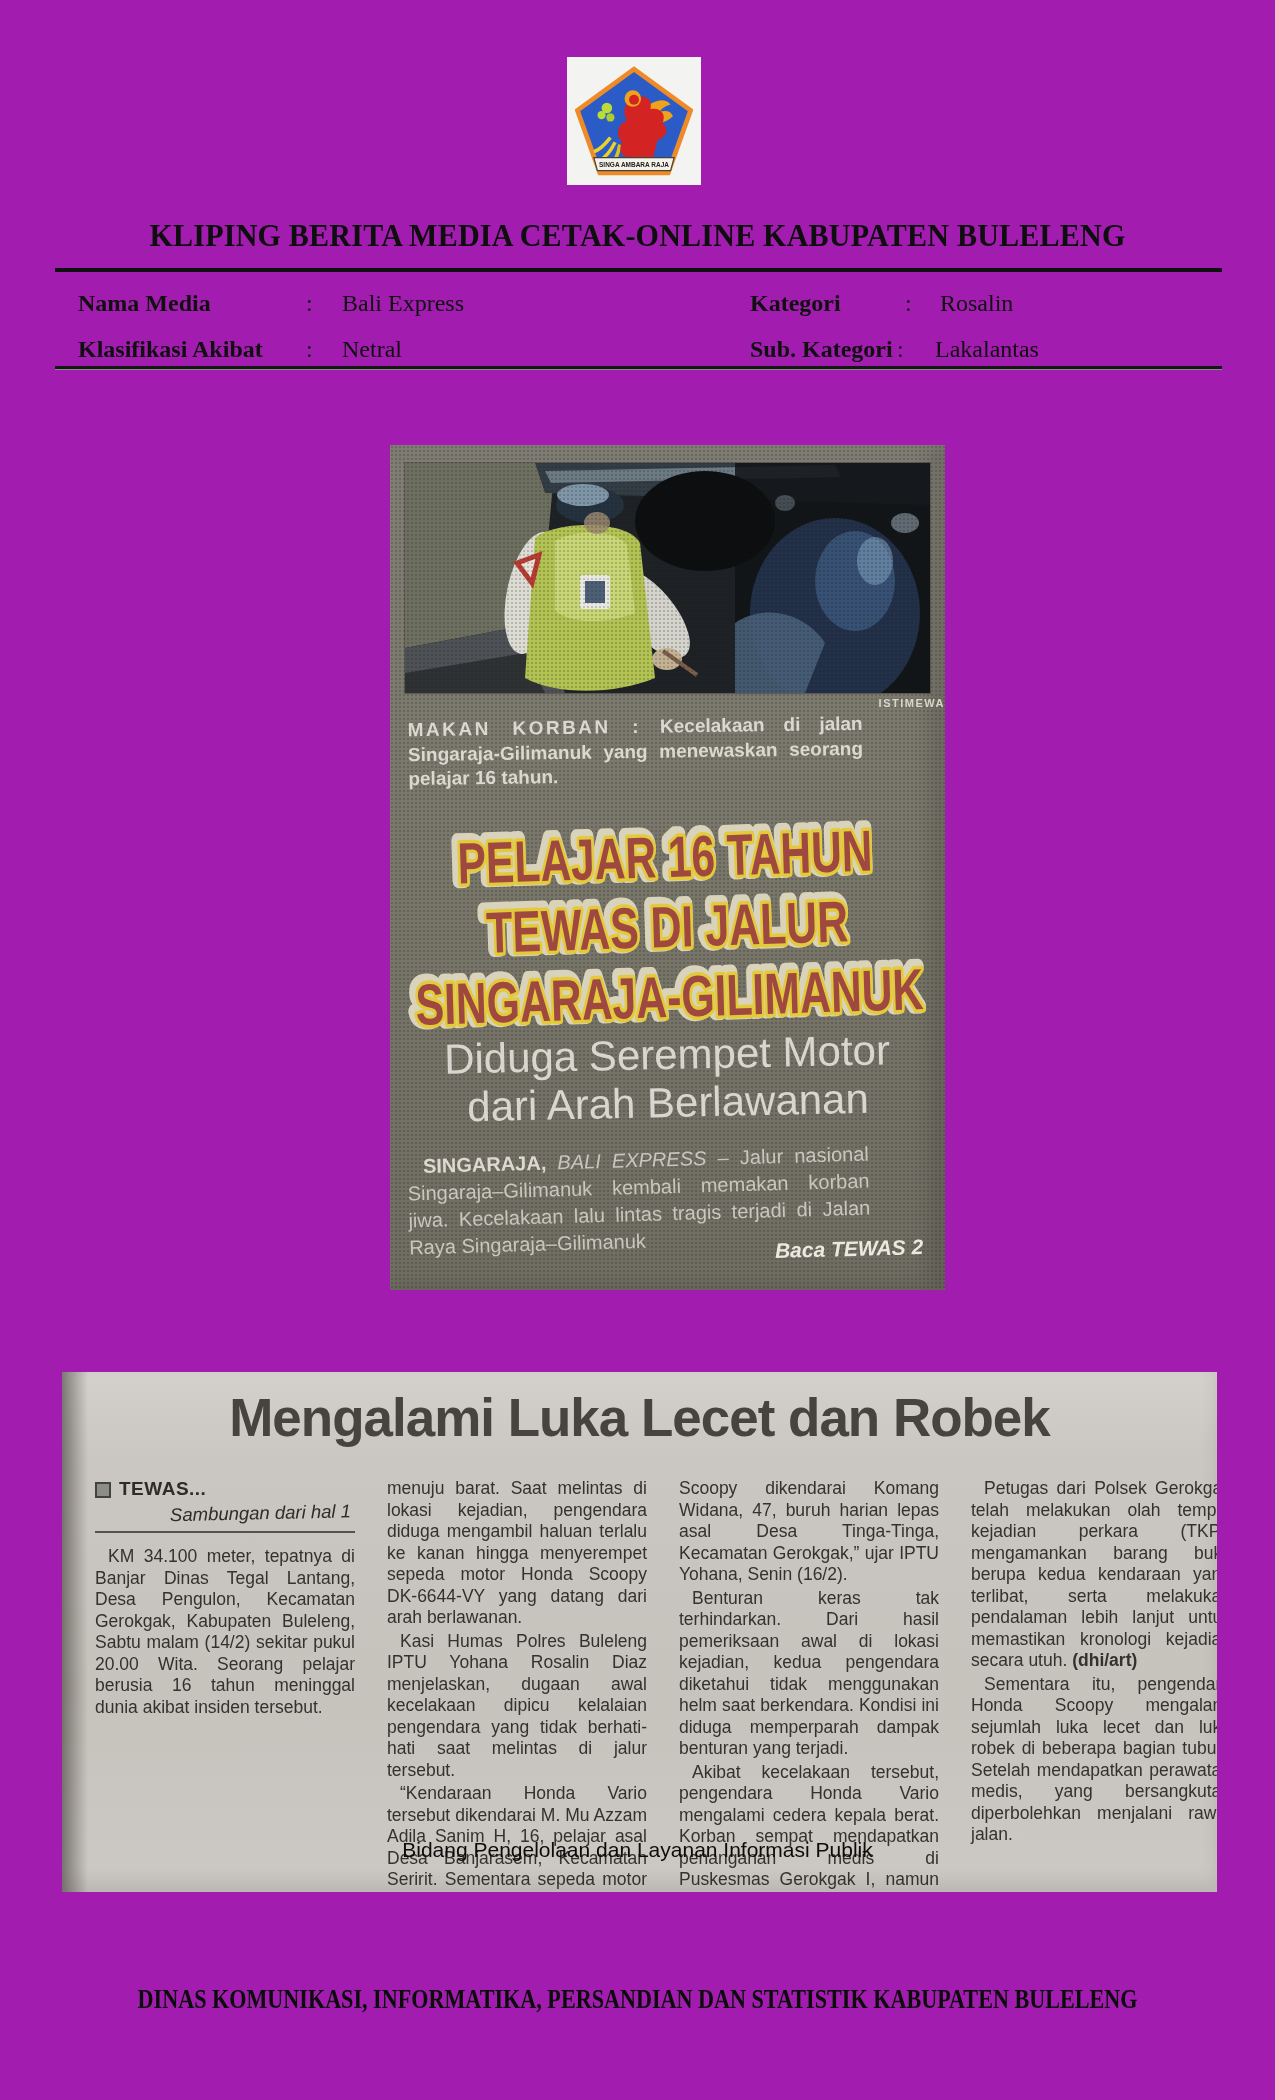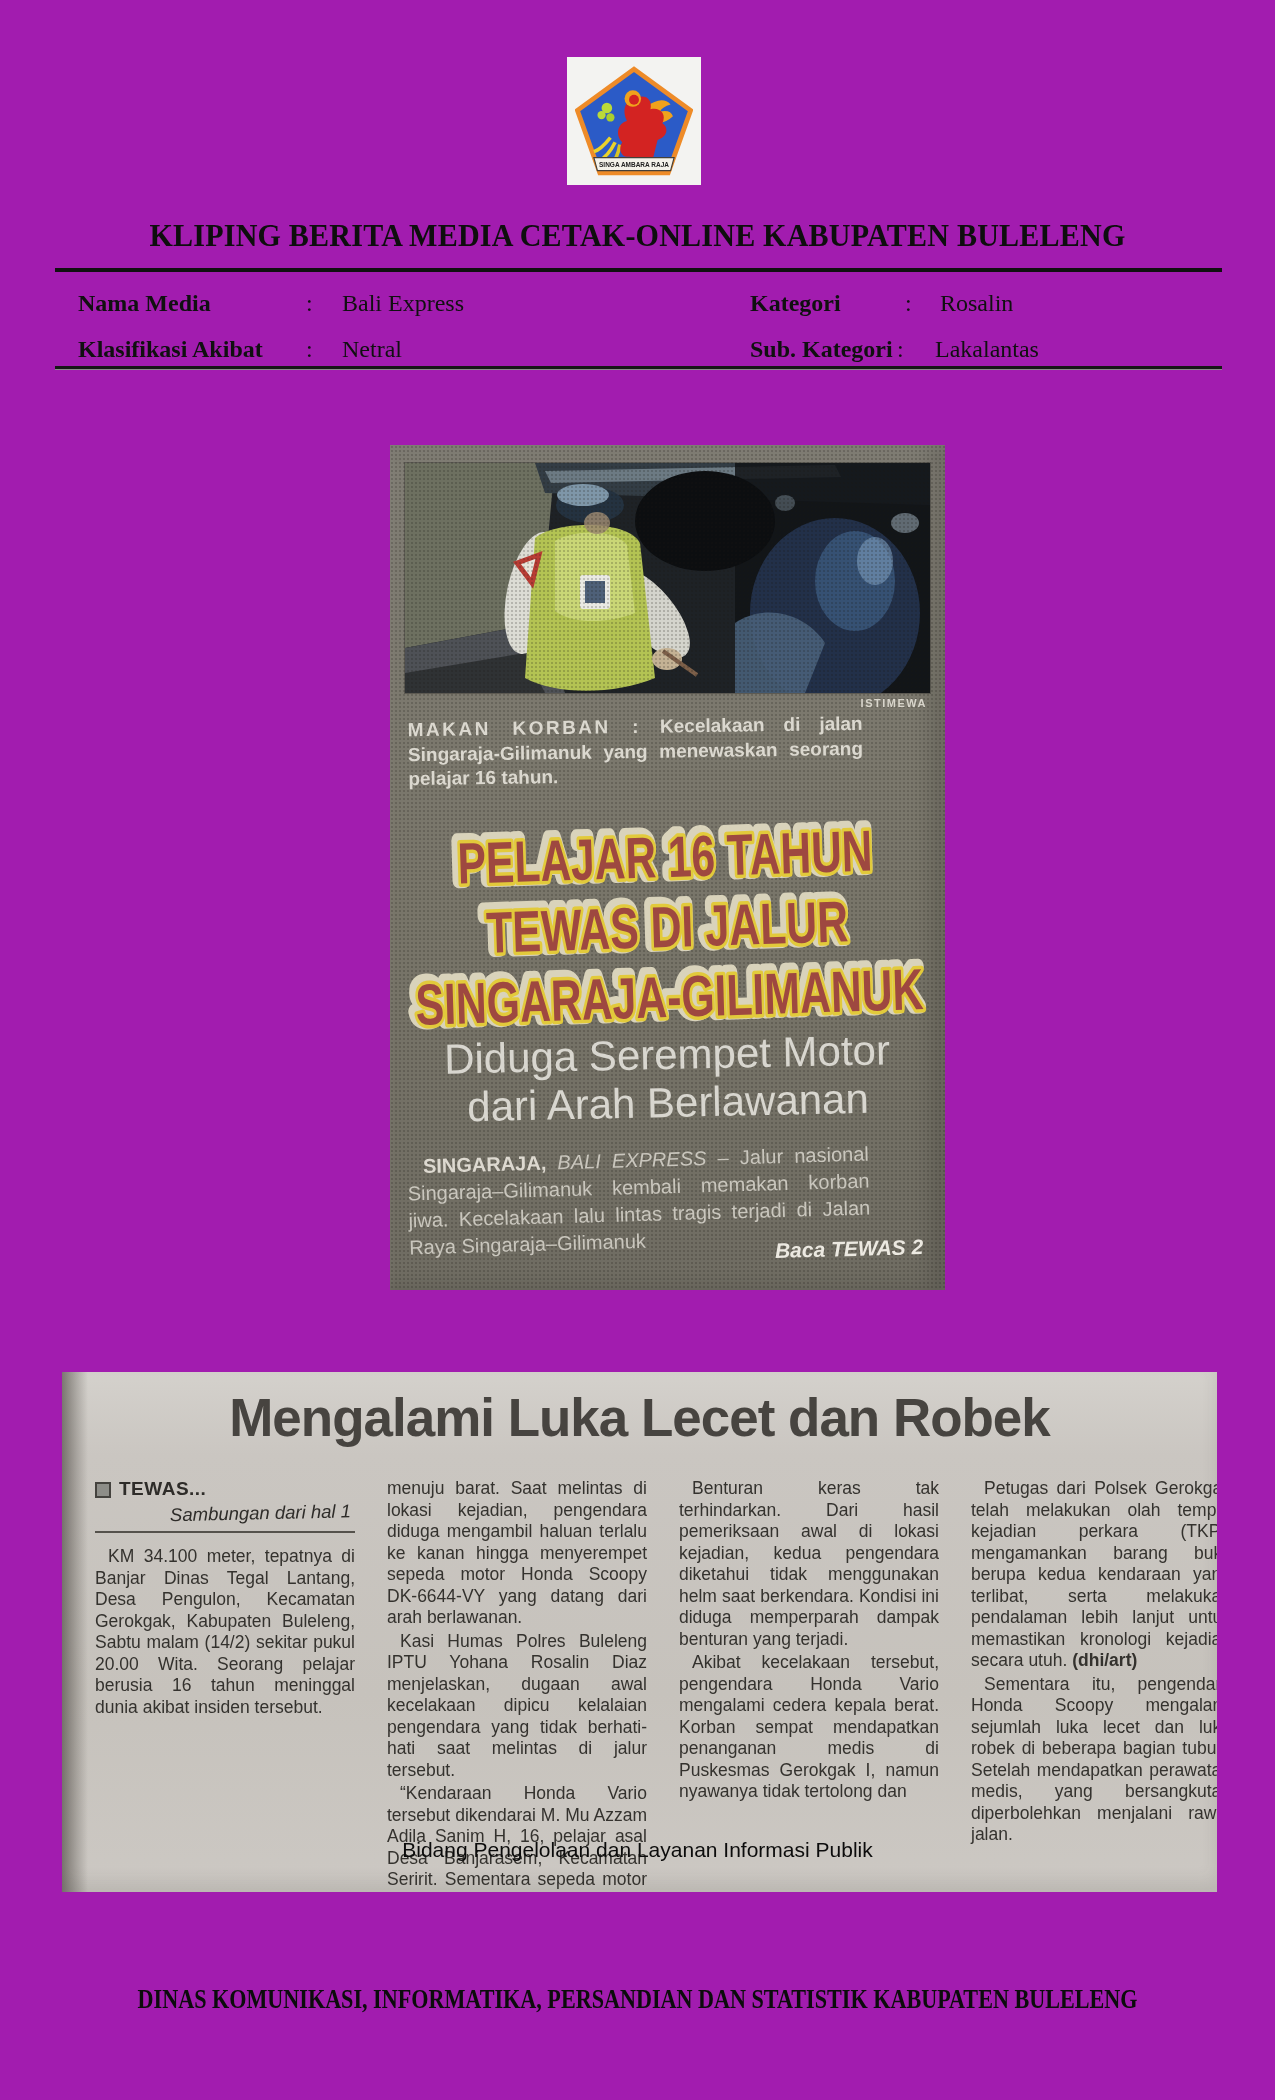--- a/index.html
+++ b/index.html
@@ -23,21 +23,21 @@
   .clip1{position:absolute;left:390px;top:445px;width:555px;height:845px;
          background:linear-gradient(180deg,#807d74 0%,#787569 55%,#6f6c62 100%);
          box-shadow:inset -14px 0 22px rgba(0,0,0,.14), inset 0 6px 10px rgba(255,255,255,.08);
          overflow:hidden;}
   .clip1::after{content:"";position:absolute;inset:0;pointer-events:none;
          background-image:radial-gradient(rgba(25,23,18,.20) 1px,transparent 1.4px);
          background-size:4px 4px;}
   .photo{position:absolute;left:15px;top:18px;width:525px;height:230px;overflow:hidden;
          box-shadow:0 0 0 1px rgba(0,0,0,.25);}
   .photo svg{display:block;width:100%;height:100%;}
-  .credit{position:absolute;right:18px;top:252px;font-family:"Liberation Sans",sans-serif;
+  .credit{position:absolute;right:0;top:252px;font-family:"Liberation Sans",sans-serif;
           font-size:11px;font-weight:bold;letter-spacing:1.5px;color:#d8d5cb;z-index:2;}
   .caption{position:absolute;left:18px;top:270px;width:455px;margin:0;z-index:2;
            font-family:"Liberation Sans",sans-serif;font-weight:bold;font-size:19px;
            line-height:24.5px;color:#dbd8cf;text-align:justify;transform:rotate(-.8deg);}
   .caption .cap-lead{letter-spacing:2.5px;}
   .hl-svg{position:absolute;left:10px;top:368px;width:535px;height:215px;z-index:2;
           transform:rotate(-1.8deg);}
   .hl-svg text{font-family:"Liberation Sans",sans-serif;font-weight:bold;font-size:58px;
                text-anchor:middle;}
   .hl-back text{fill:#d9d3bb;stroke:#d9d3bb;stroke-width:15px;paint-order:stroke;stroke-linejoin:round;}
@@ -194,20 +194,21 @@
         <p>KM 34.100 meter, tepatnya di Banjar Dinas Tegal Lantang, Desa Pengulon, Kecamatan Gerokgak, Kabupaten Buleleng, Sabtu malam (14/2) sekitar pukul 20.00 Wita. Seorang pelajar berusia 16 tahun meninggal dunia akibat insiden tersebut.</p>
       </div>
 
       <div class="col">
         <p class="noindent">menuju barat. Saat melintas di lokasi kejadian, pengendara diduga mengambil haluan terlalu ke kanan hingga menyerempet sepeda motor Honda Scoopy DK-6644-VY yang datang dari arah berlawanan.</p>
         <p>Kasi Humas Polres Buleleng IPTU Yohana Rosalin Diaz menjelaskan, dugaan awal kecelakaan dipicu kelalaian pengendara yang tidak berhati-hati saat melintas di jalur tersebut.</p>
         <p>“Kendaraan Honda Vario tersebut dikendarai M. Mu Azzam Adila Sanim H, 16, pelajar asal Desa Banjarasem, Kecamatan Seririt. Sementara sepeda motor Honda</p>
       </div>
 
       <div class="col">
+        <p class="noindent">Scoopy dikendarai Komang Widana, 47, buruh harian lepas asal Desa Tinga-Tinga, Kecamatan Gerokgak,” ujar IPTU Yohana, Senin (16/2).</p>
         <p>Benturan keras tak terhindarkan. Dari hasil pemeriksaan awal di lokasi kejadian, kedua pengendara diketahui tidak menggunakan helm saat berkendara. Kondisi ini diduga memperparah dampak benturan yang terjadi.</p>
         <p>Akibat kecelakaan tersebut, pengendara Honda Vario mengalami cedera kepala berat. Korban sempat mendapatkan penanganan medis di Puskesmas Gerokgak I, namun nyawanya tidak tertolong dan</p>
       </div>
 
       <div class="col">
         <p><span>Petugas dari Polsek Gerokgak telah melakukan olah tempat kejadian perkara (TKP), mengamankan barang bukti berupa kedua kendaraan yang terlibat, serta melakukan pendalaman lebih lanjut untuk memastikan kronologi kejadian secara utuh.</span> <span class="byline">(dhi/art)</span></p>
         <p>Sementara itu, pengendara Honda Scoopy mengalami sejumlah luka lecet dan luka robek di beberapa bagian tubuh. Setelah mendapatkan perawatan medis, yang bersangkutan diperbolehkan menjalani rawat jalan.</p>
       </div>
 
     </div>

